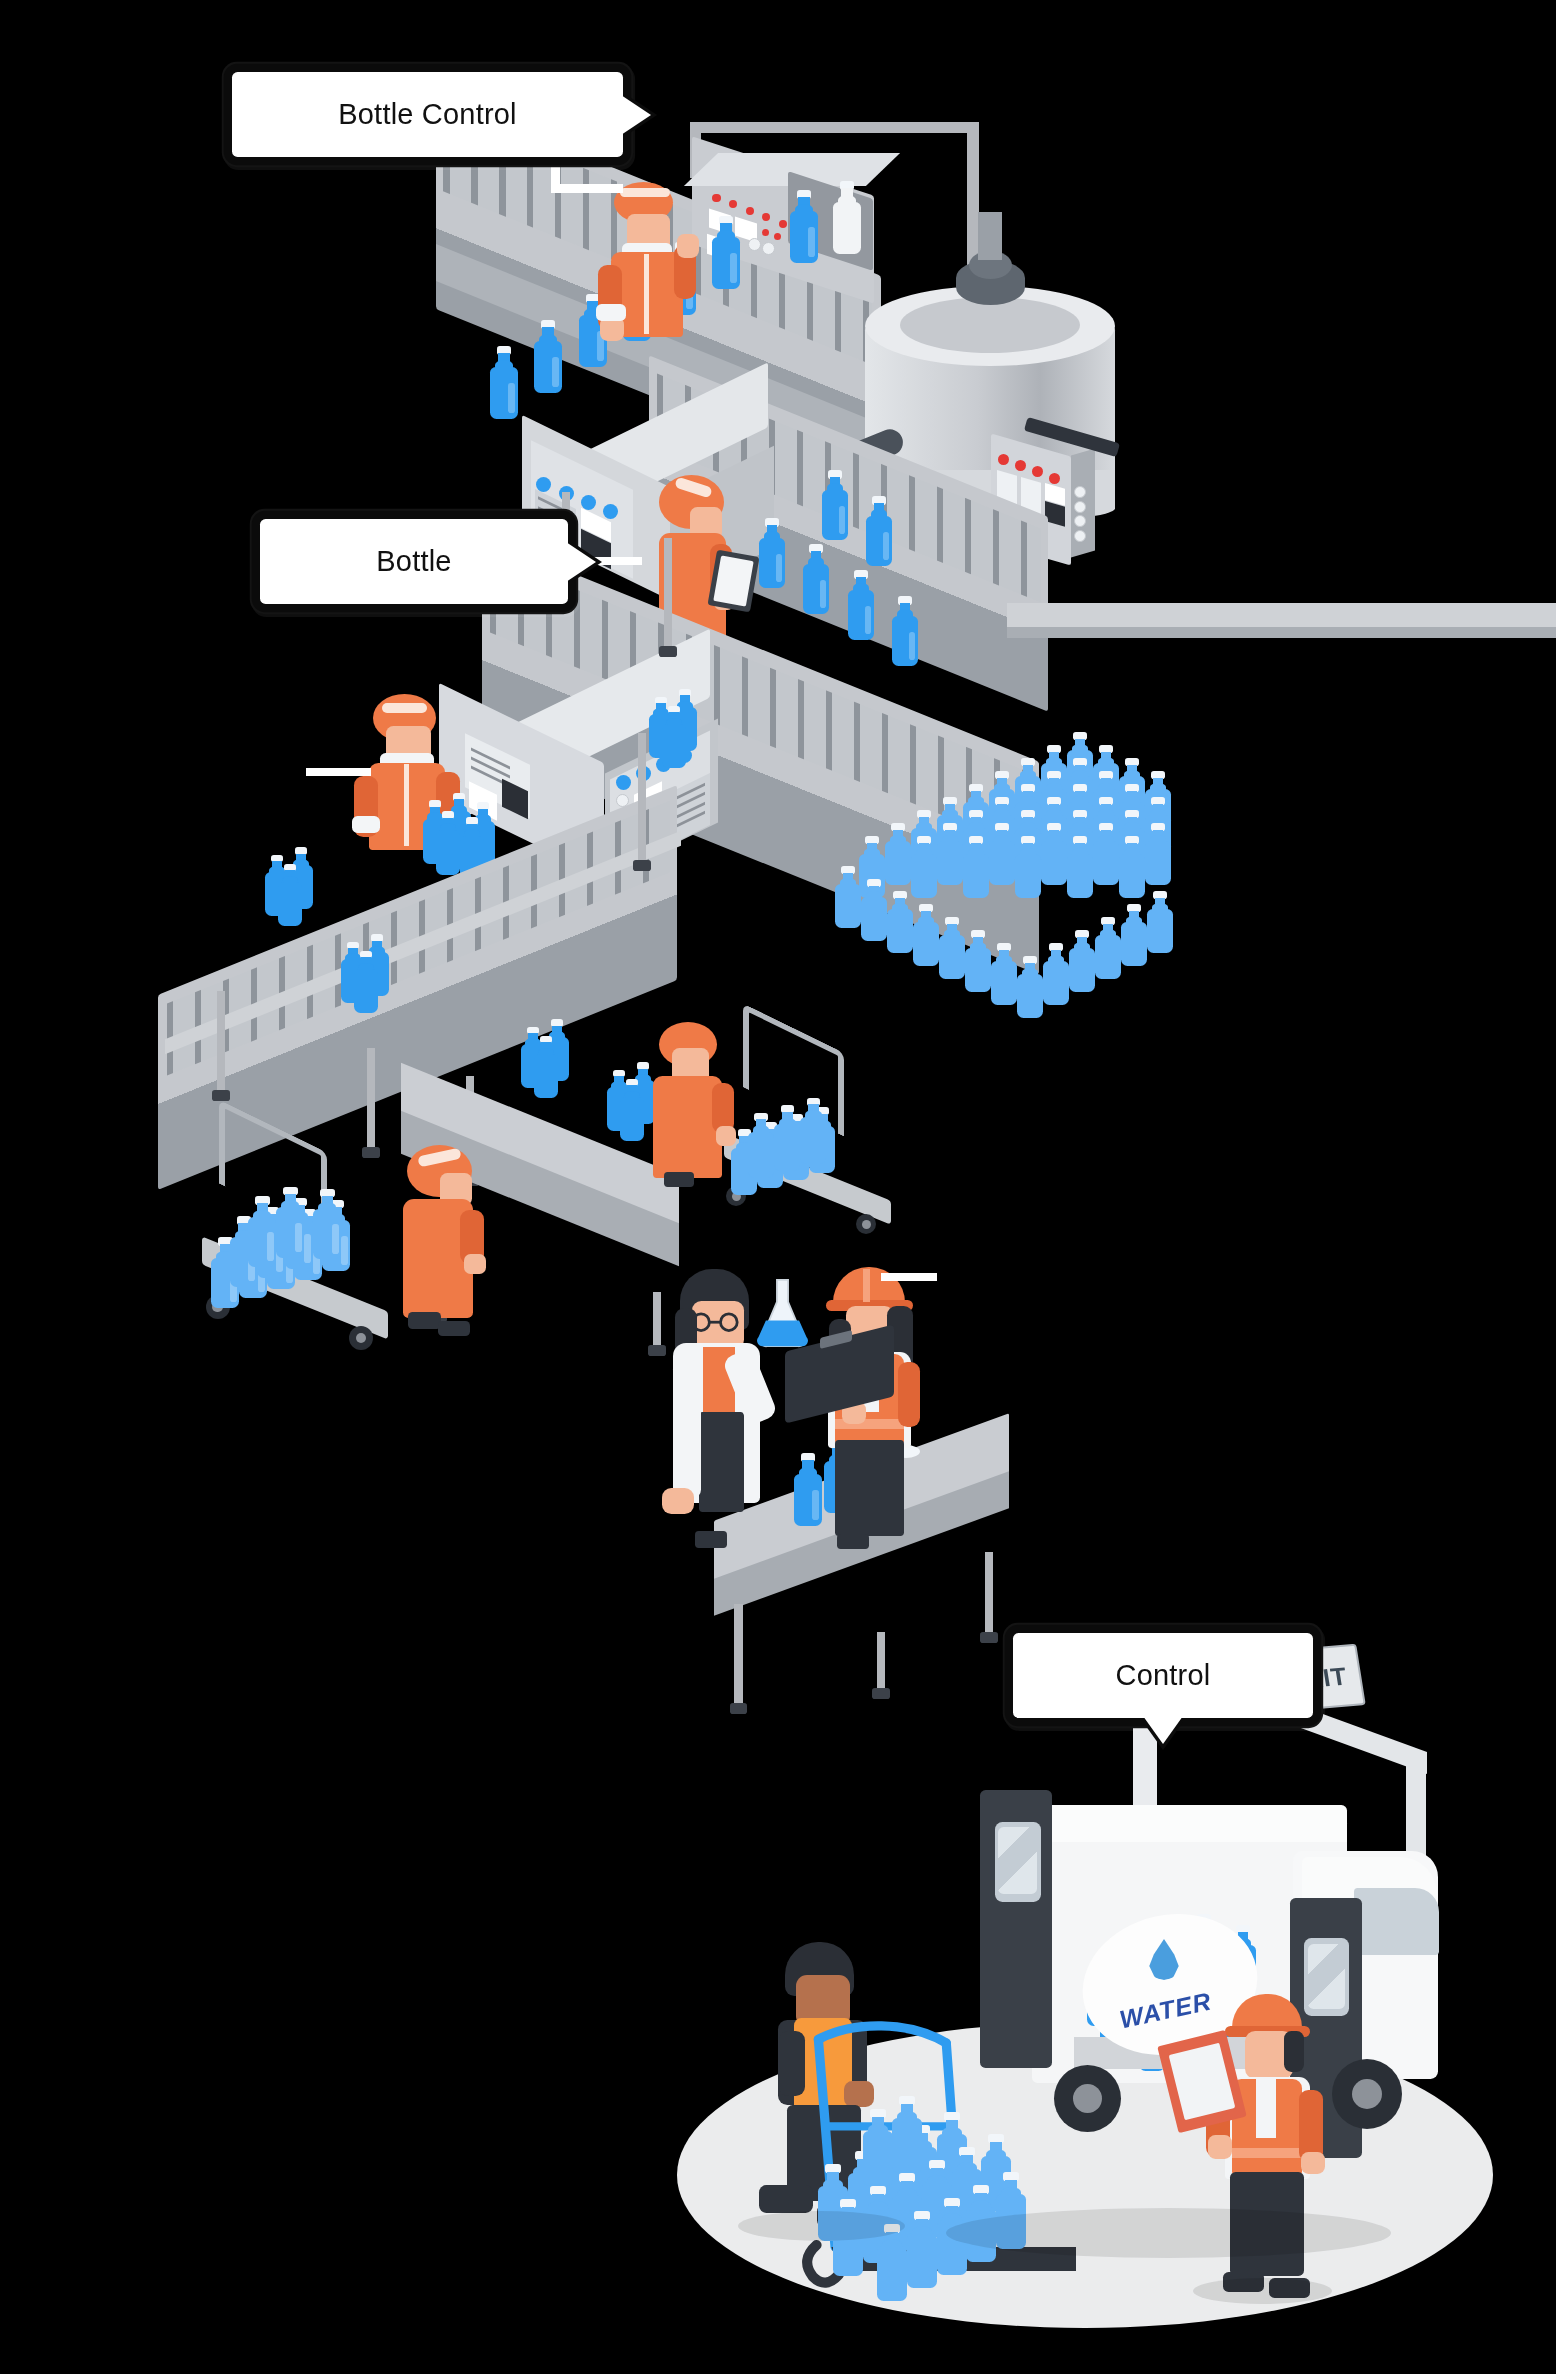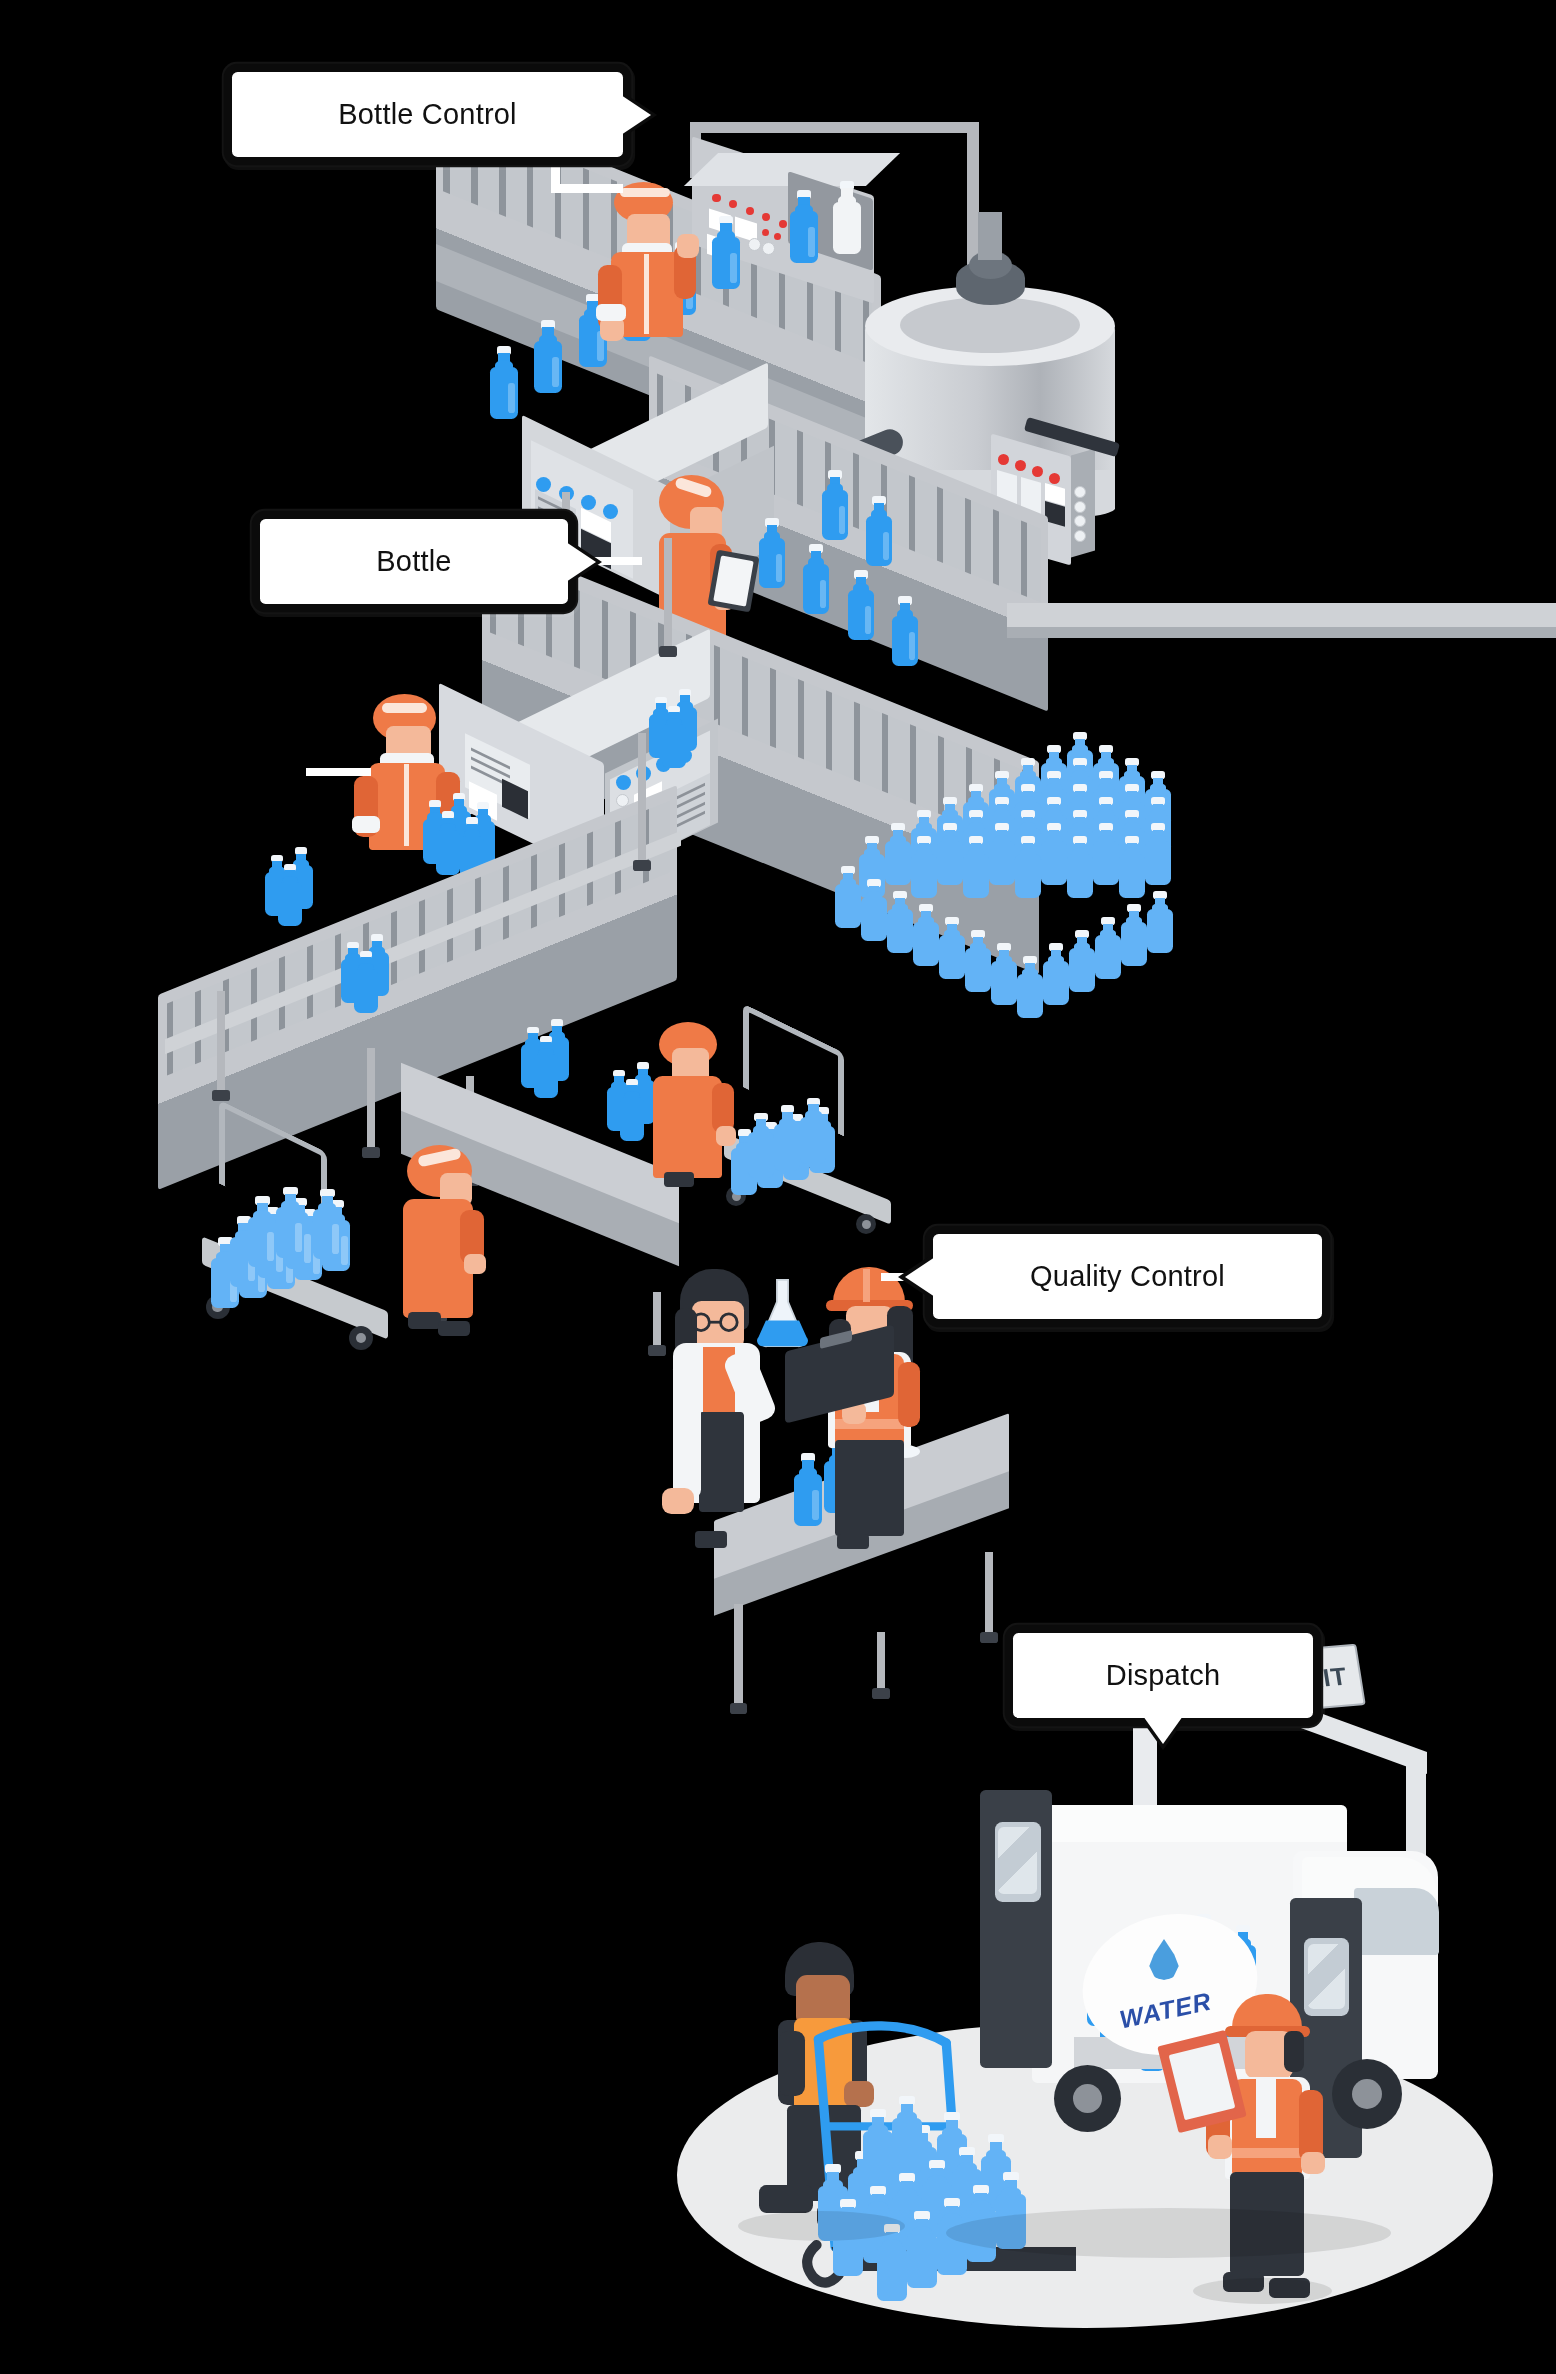--- a/index.html
+++ b/index.html
@@ -1347,24 +1347,20 @@
     <span>Bottle Control</span>
     <span class="tail"></span>
   </div>
 
   <div class="callout right" style="left:260px;top:519px;width:260px;height:85px;">
     <span>Bottle</span>
     <span class="tail"></span>
   </div>
 
 
-  <div class="callout left" style="left:933px;top:1234px;width:341px;height:85px;">
-    <span>Quality Control</span>
+
+  <div class="callout down" style="left:1013px;top:1633px;width:252px;height:85px;">
+    <span>Control</span>
     <span class="tail"></span>
   </div>
 
-  <div class="callout down" style="left:1013px;top:1633px;width:252px;height:85px;">
-    <span>Dispatch</span>
-    <span class="tail"></span>
-  </div>
-
 </div>
 
 
 </body></html>

